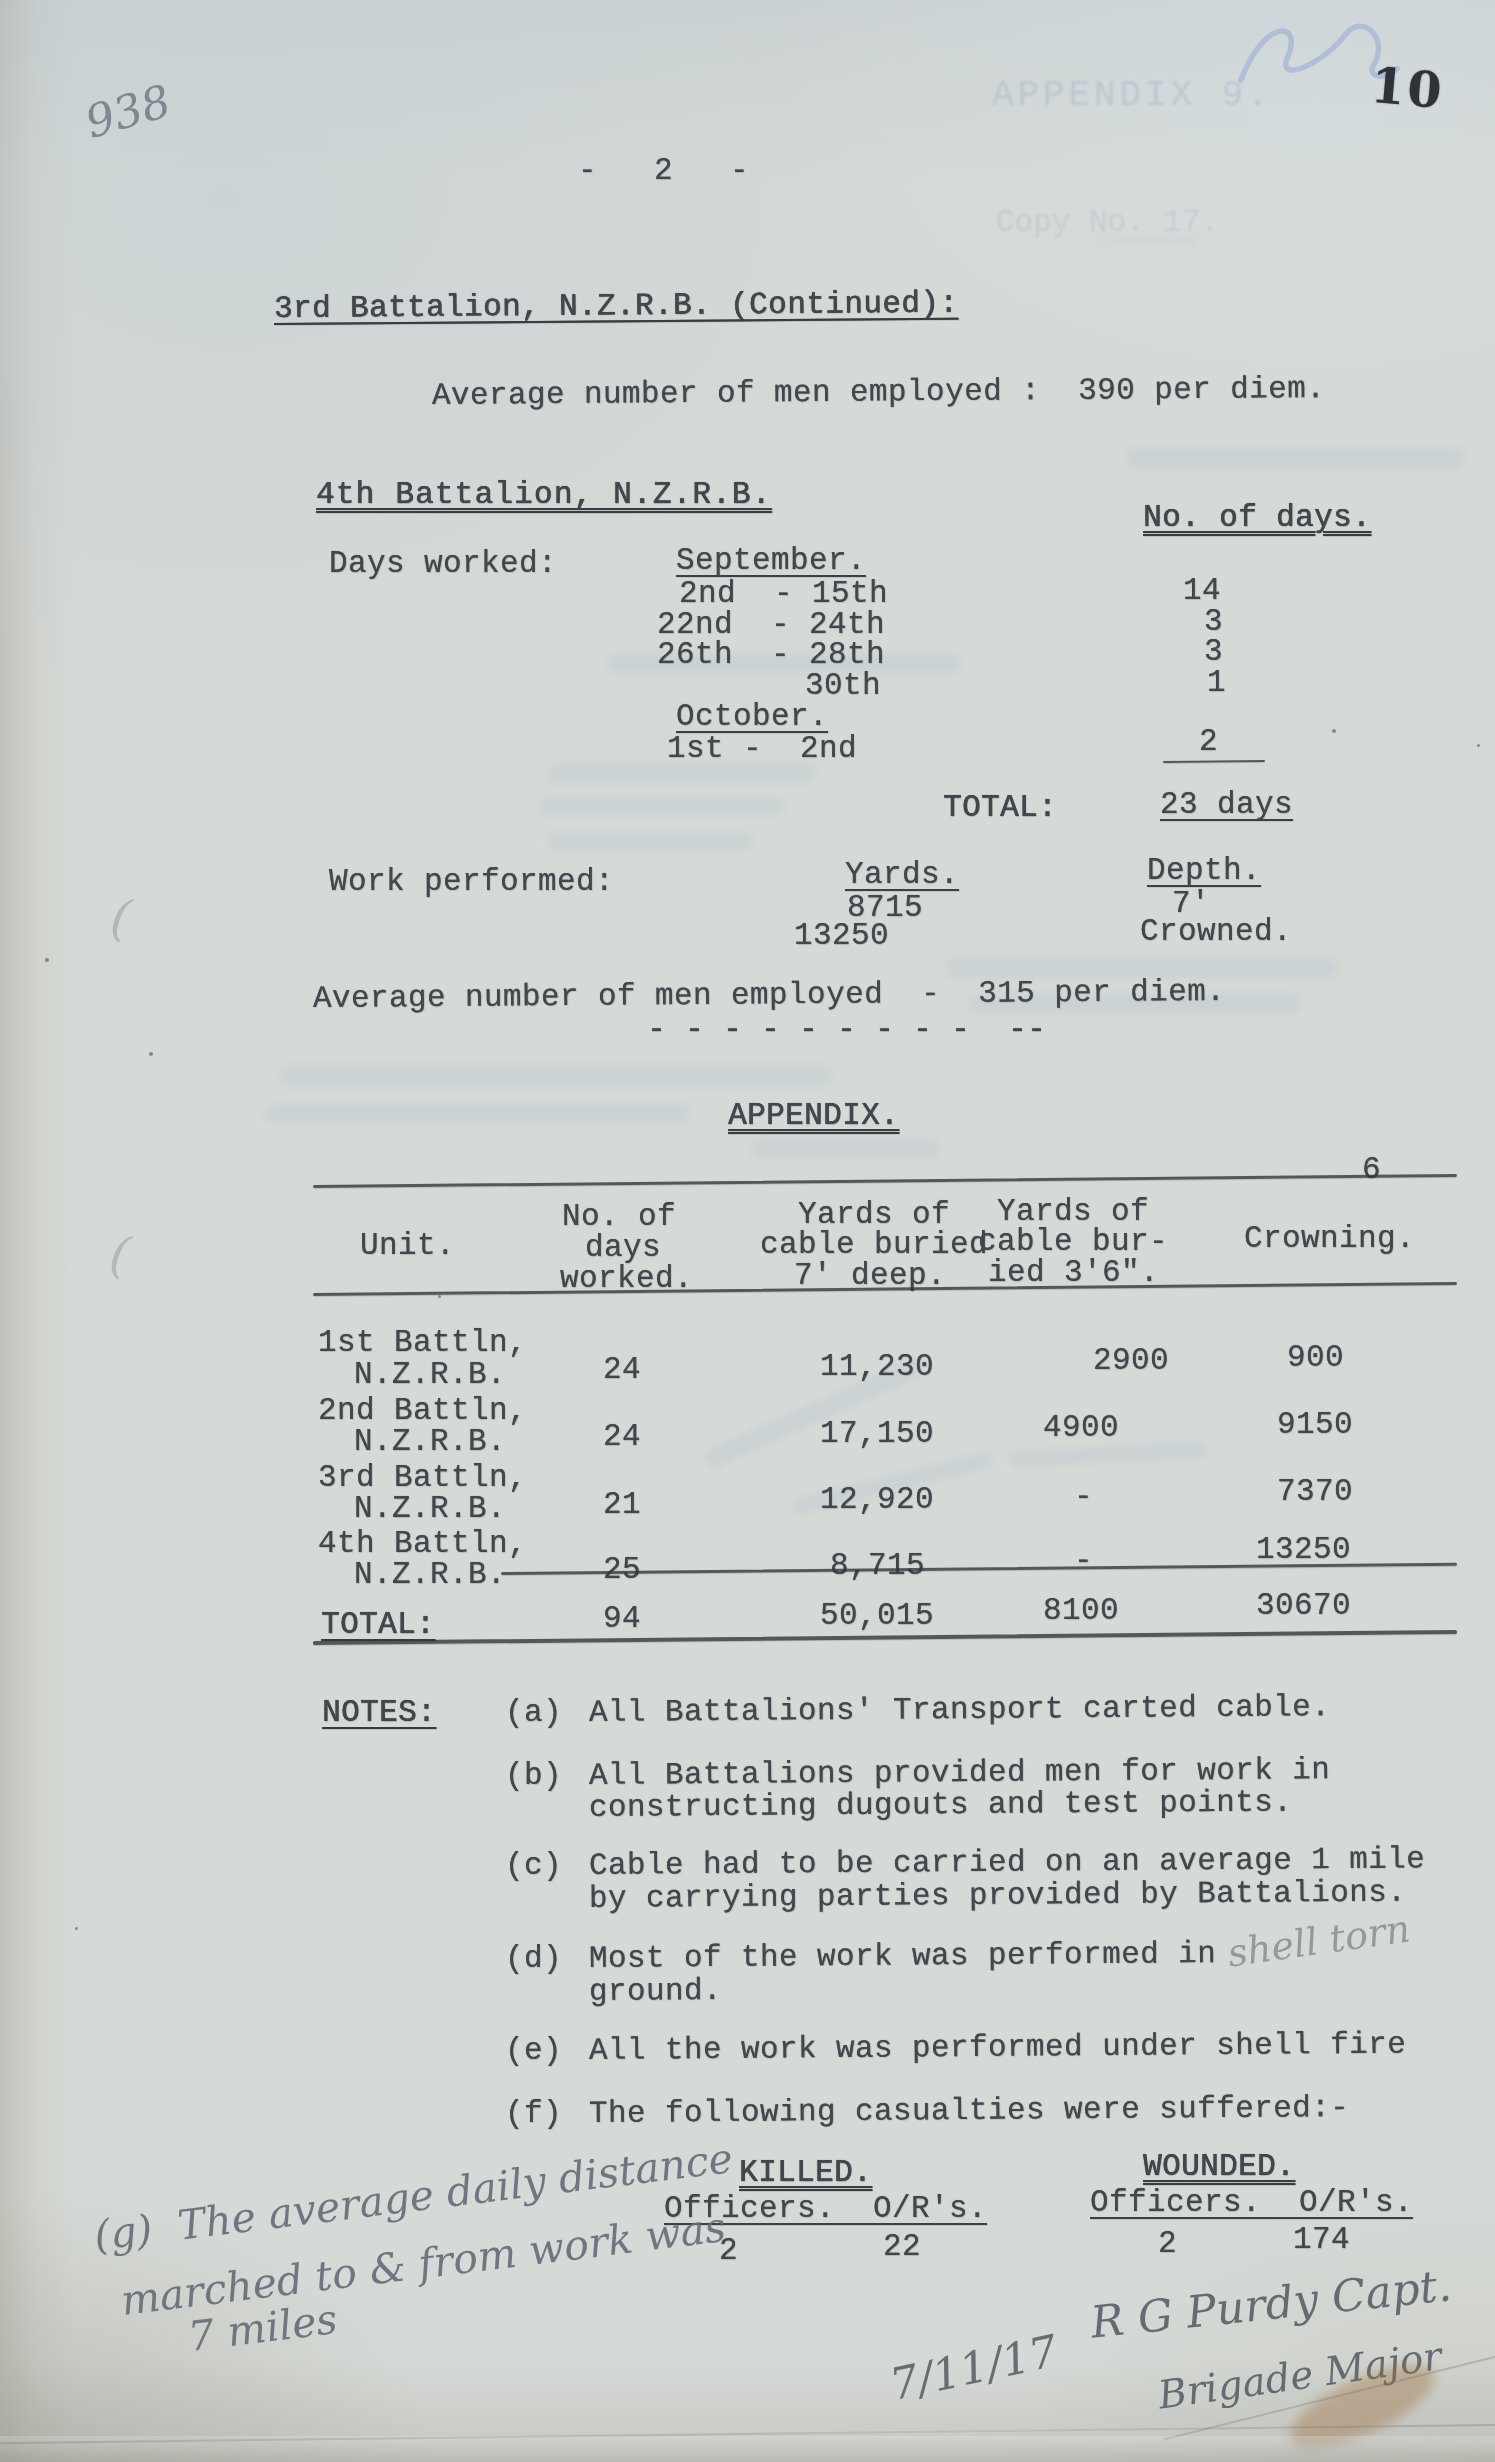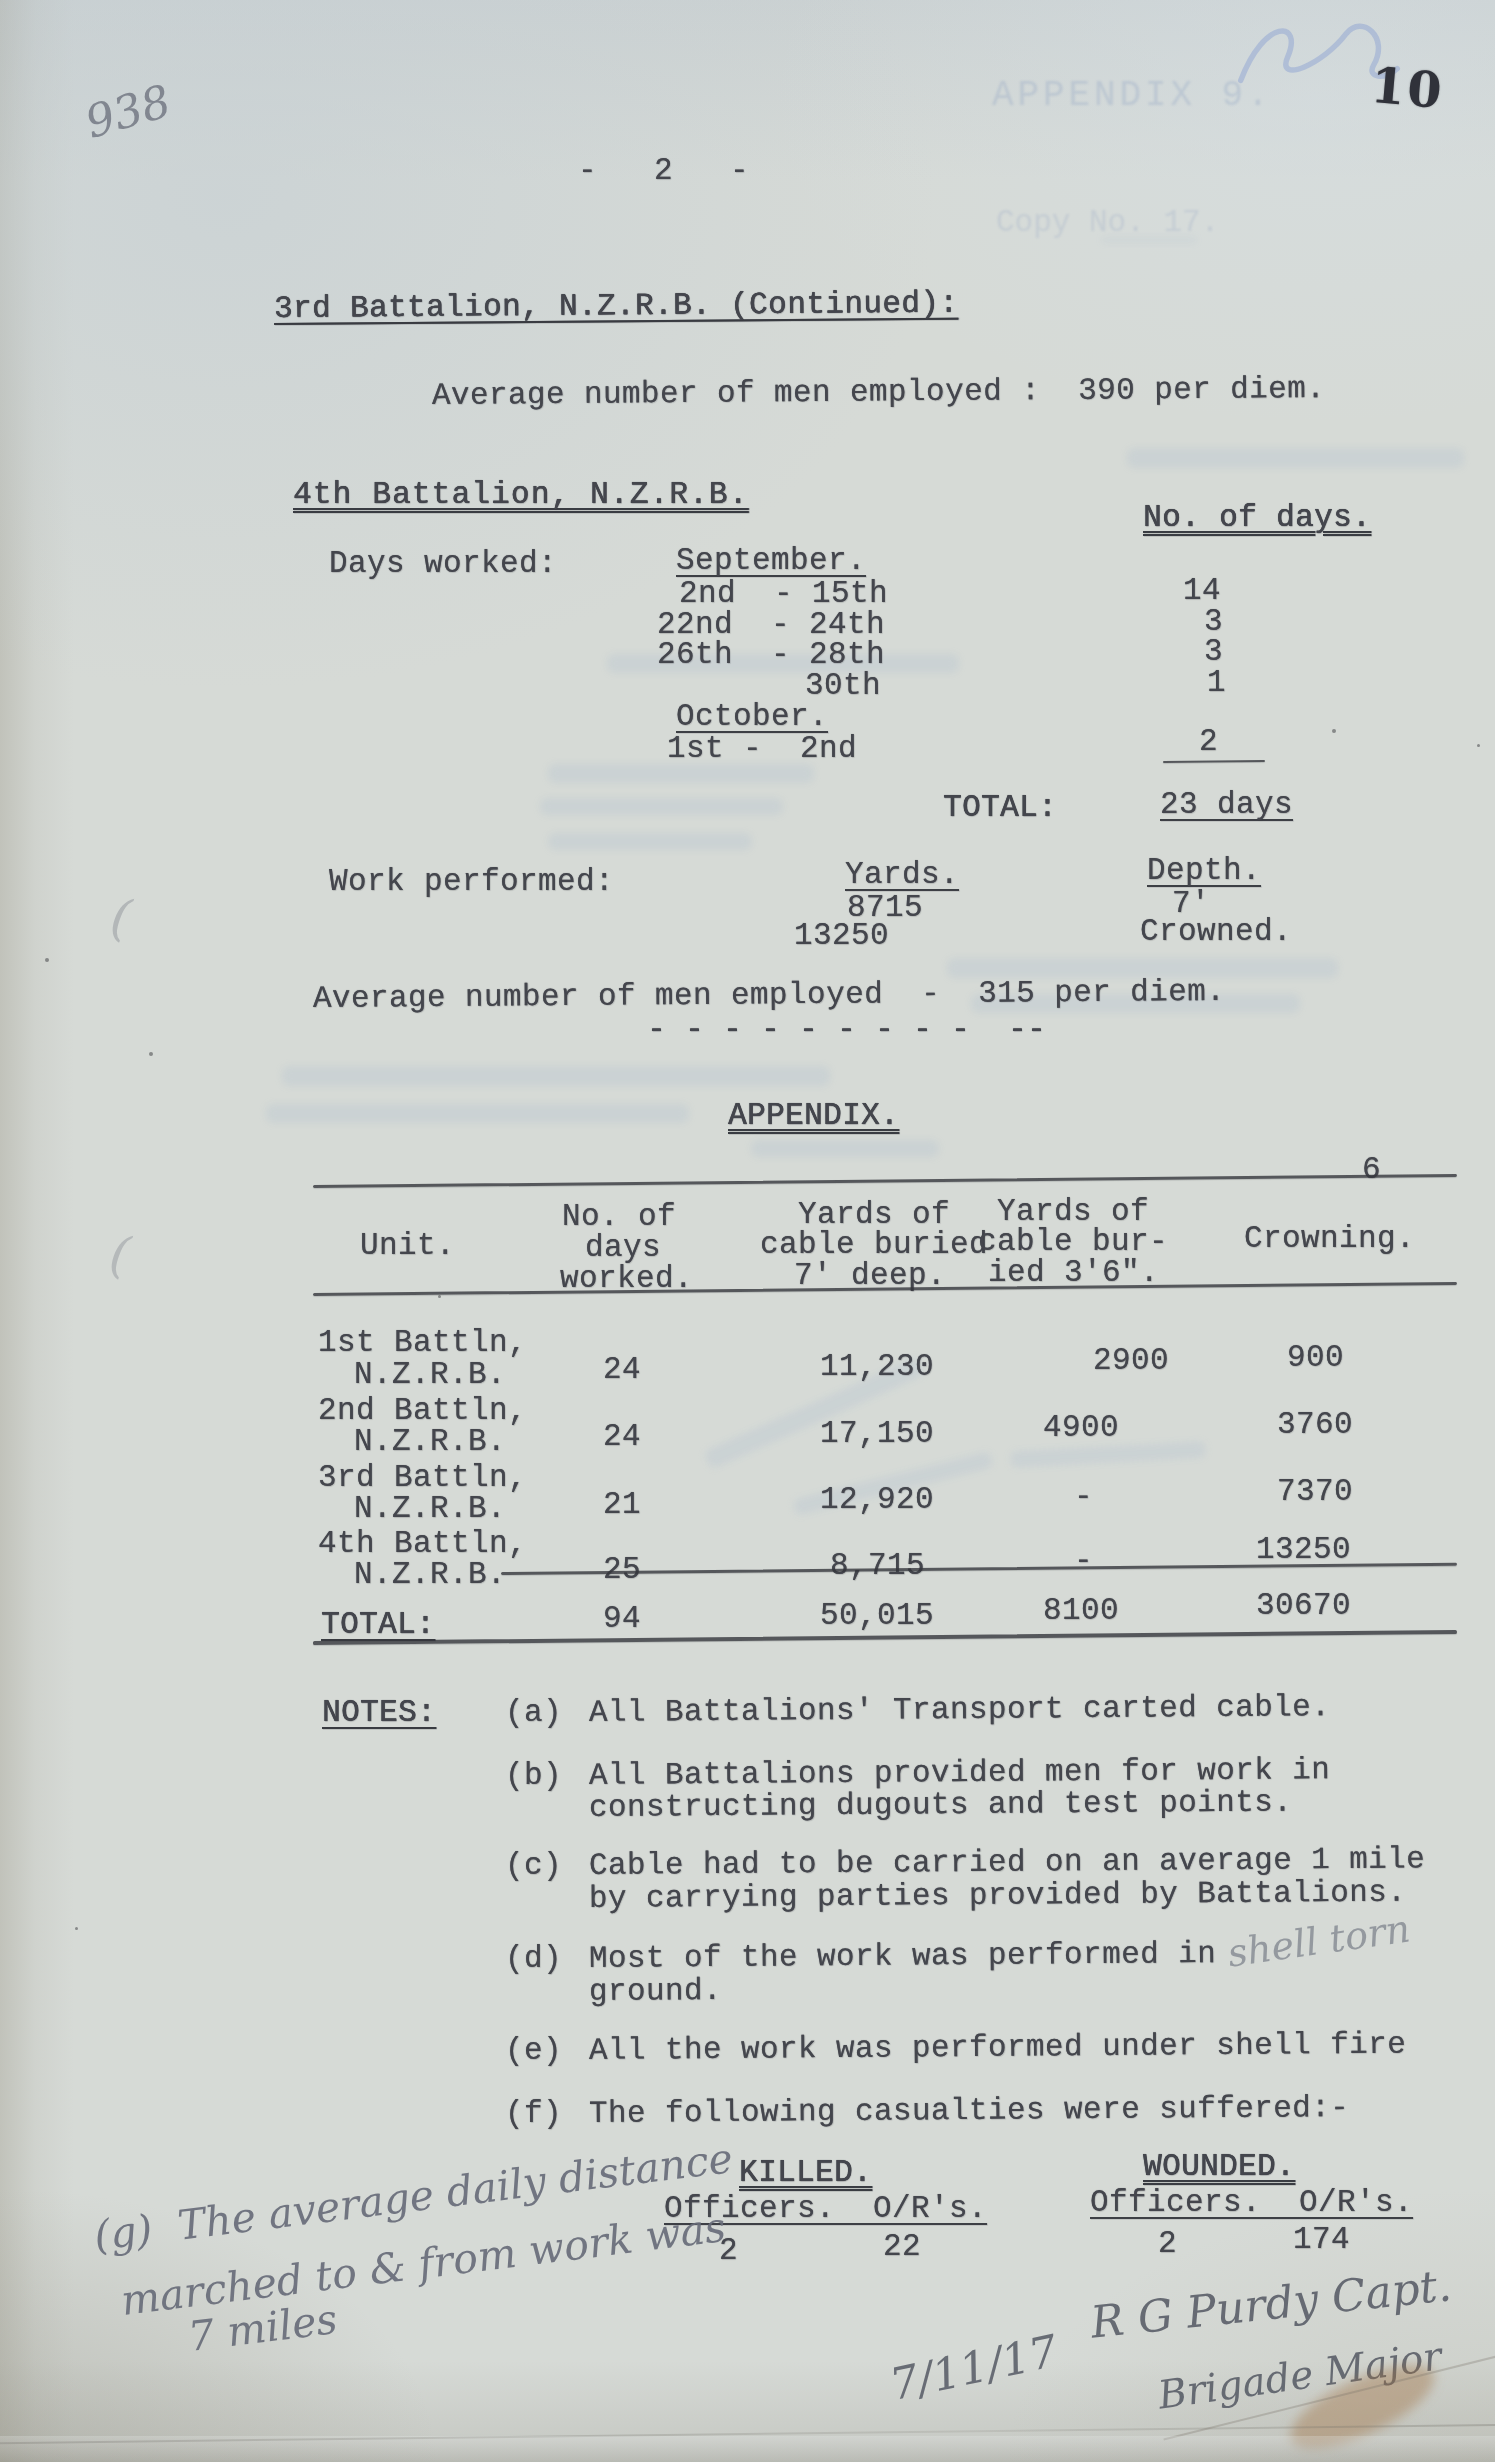--- a/index.html
+++ b/index.html
@@ -60,21 +60,21 @@
   </svg>
 
   <div class="p" style="left:85px;top:85px;font-size:45px;transform:rotate(-16deg);color:rgba(110,115,126,0.8);">938</div>
   <div style="position:absolute;left:1371px;top:59px;font-family:'DejaVu Serif',serif;font-size:49px;font-weight:700;
               color:#30323a;transform:rotate(5deg);letter-spacing:2.3px;text-shadow:0 0 1.6px rgba(47,48,54,0.55);">10</div>
   <div class="t" style="left:578px;top:155px;">-   2   -</div>
 
   <div class="t hd u tl" style="left:274px;top:293px;">3rd Battalion, N.Z.R.B. (Continued):</div>
   <div class="t tl" style="left:432px;top:380px;">Average number of men employed :  390 per diem.</div>
 
-  <div class="t hd uu" style="left:293px;top:479px;letter-spacing:1.2px;">4th Battalion, N.Z.R.B.</div>
+  <div class="t hd uu" style="left:316px;top:479px;letter-spacing:1.2px;">4th Battalion, N.Z.R.B.</div>
   <div class="t hd uu" style="left:1143px;top:502px;">No. of days.</div>
   <div class="t" style="left:329px;top:548px;">Days worked:</div>
   <div class="t u" style="left:676px;top:545px;">September.</div>
   <div class="t" style="left:679px;top:578px;">2nd  - 15th</div>
   <div class="t" style="left:1183px;top:575px;">14</div>
   <div class="t" style="left:657px;top:609px;">22nd  - 24th</div>
   <div class="t" style="left:1204px;top:606px;">3</div>
   <div class="t" style="left:657px;top:639px;">26th  - 28th</div>
   <div class="t" style="left:1204px;top:636px;">3</div>
   <div class="t" style="left:805px;top:670px;">30th</div>
@@ -117,21 +117,21 @@
   <div class="t" style="left:603px;top:1354px;">24</div>
   <div class="t" style="left:820px;top:1351px;">11,230</div>
   <div class="t" style="left:1093px;top:1345px;">2900</div>
   <div class="t" style="left:1287px;top:1342px;">900</div>
 
   <div class="t" style="left:318px;top:1395px;">2nd Battln,</div>
   <div class="t" style="left:354px;top:1426px;">N.Z.R.B.</div>
   <div class="t" style="left:603px;top:1421px;">24</div>
   <div class="t" style="left:820px;top:1418px;">17,150</div>
   <div class="t" style="left:1043px;top:1412px;">4900</div>
-  <div class="t" style="left:1277px;top:1409px;">3760</div>
+  <div class="t" style="left:1277px;top:1409px;">9150</div>
 
   <div class="t" style="left:318px;top:1462px;text-align:right;">3rd Battln,</div>
   <div class="t" style="left:354px;top:1493px;">N.Z.R.B.</div>
   <div class="t" style="left:603px;top:1489px;">21</div>
   <div class="t" style="left:820px;top:1484px;">12,920</div>
   <div class="t" style="left:1074px;top:1481px;">-</div>
   <div class="t" style="left:1277px;top:1476px;">7370</div>
 
   <div class="t" style="left:318px;top:1528px;">4th Battln,</div>
   <div class="t" style="left:354px;top:1559px;">N.Z.R.B.</div>

